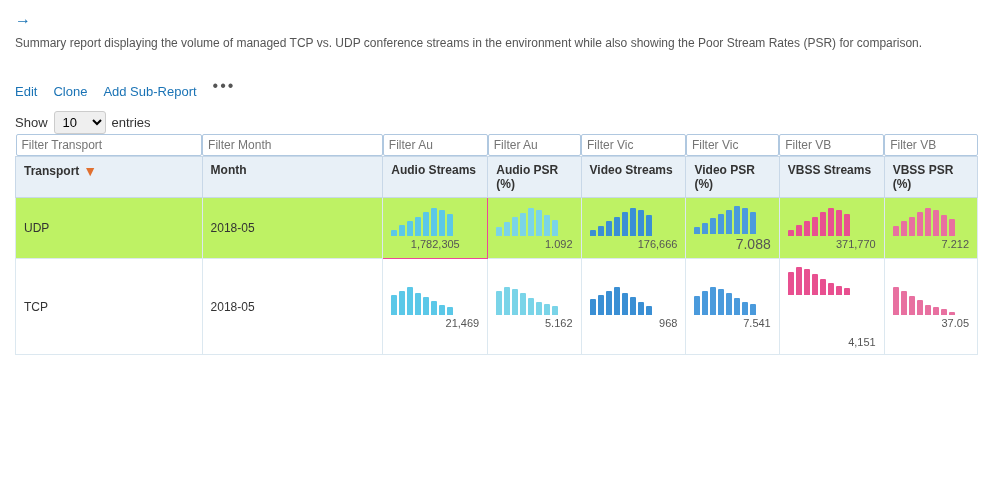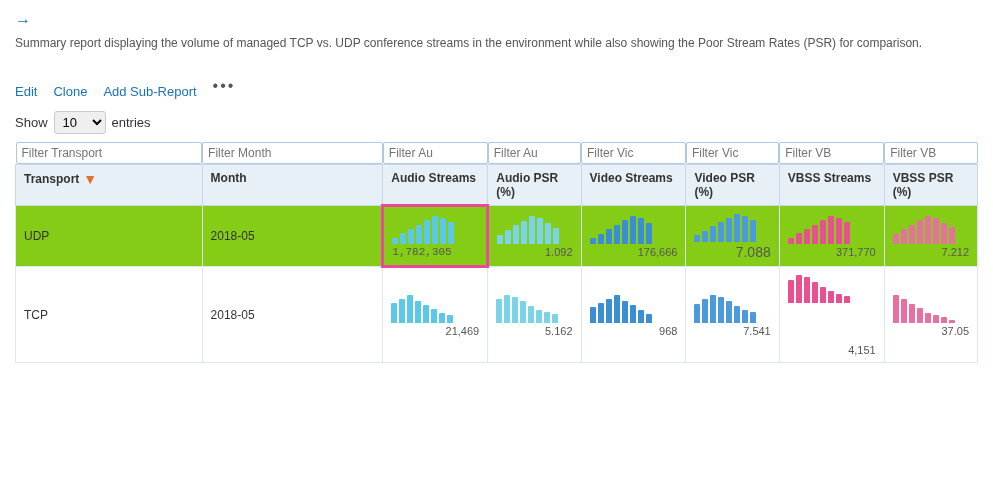--- a/index.html
+++ b/index.html
@@ -6,21 +6,21 @@
     body { font-family: Arial, sans-serif; font-size: 13px; color: #333; background: #fff; padding: 10px 15px; }
 
     .page-title { color: #1a73b5; font-size: 15px; font-weight: bold; display: flex; justify-content: space-between; align-items: center; margin-bottom: 6px; }
     .page-title .arrow { color: #1a73b5; font-size: 16px; }
     .page-desc { font-size: 12px; color: #555; margin-bottom: 20px; line-height: 1.5; }
 
     .actions { display: flex; align-items: center; gap: 16px; margin-bottom: 12px; }
     .action-link { color: #1a73b5; cursor: pointer; font-size: 13px; text-decoration: none; margin-top: 12px; }
     .more-btn { color: #555; font-size: 16px; cursor: pointer; letter-spacing: 2px; }
 
-    .show-entries { display: flex; align-items: center; gap: 6px; margin-bottom: 8px; font-size: 13px; }
+    .show-entries { display: flex; align-items: center; gap: 6px; margin-bottom: 0; font-size: 13px; }
     .show-entries select { border: 1px solid #ccc; padding: 2px 4px; font-size: 13px; border-radius: 3px; }
 
     table { width: 100%; border-collapse: collapse; font-size: 12px; }
     thead tr th { background: #e8f0f7; border: 1px solid #c8d8e8; padding: 6px 8px; text-align: left; font-weight: 600; color: #333; vertical-align: top; }
     tbody tr td { border: 1px solid #dce8f0; padding: 6px 8px; vertical-align: middle; }
     tbody tr:nth-child(odd) { background: #f0f6fc; }
     tbody tr:nth-child(even) { background: #fff; }
     .filter-input { width: 100%; border: 1px solid #b0c8e0; padding: 3px 5px; font-size: 12px; color: #555; border-radius: 2px; }
 
     .col-transport { width: 160px; }
@@ -110,24 +110,24 @@
       </th>
       <th class="col-streams">
         <span>VBSS Streams</span>
       </th>
       <th class="col-psr">
         <span>VBSS PSR (%)</span>
       </th>
     </tr>
   </thead>
   <tbody id="table-body">
-  <tr style="background: #84cc16;">
+  <tr style="background: #bef264;">
         <td style="padding:6px 8px;">UDP</td>
         <td style="padding:6px 8px;">2018-05</td>
-        <td style="padding:6px 8px;text-align:left;border:3px solid #ec4899;font-family:Liberation Mono, monospace;">
+        <td style="padding:6px 8px;text-align:center;border:1px solid #ec4899;">
       <div style="display:flex;align-items:flex-end;gap:2px;height:30px;margin-bottom:2px;">
             <div style="width:6px;height:6px;background:#5bc8e8;border-radius:1px 1px 0 0;"></div>
             <div style="width:6px;height:11px;background:#5bc8e8;border-radius:1px 1px 0 0;"></div>
             <div style="width:6px;height:15px;background:#5bc8e8;border-radius:1px 1px 0 0;"></div>
             <div style="width:6px;height:19px;background:#5bc8e8;border-radius:1px 1px 0 0;"></div>
             <div style="width:6px;height:24px;background:#5bc8e8;border-radius:1px 1px 0 0;"></div>
             <div style="width:6px;height:28px;background:#5bc8e8;border-radius:1px 1px 0 0;"></div>
             <div style="width:6px;height:26px;background:#5bc8e8;border-radius:1px 1px 0 0;"></div>
             <div style="width:6px;height:22px;background:#5bc8e8;border-radius:1px 1px 0 0;"></div>
           </div>

